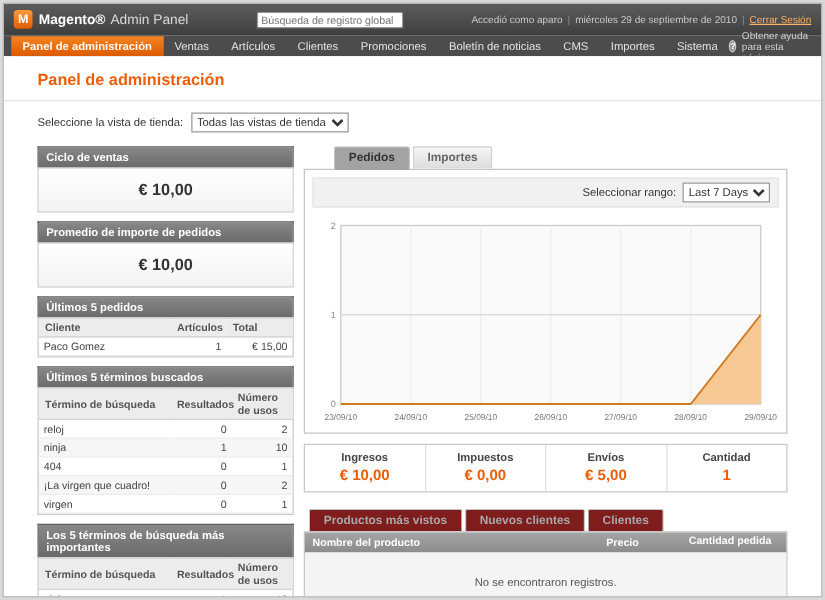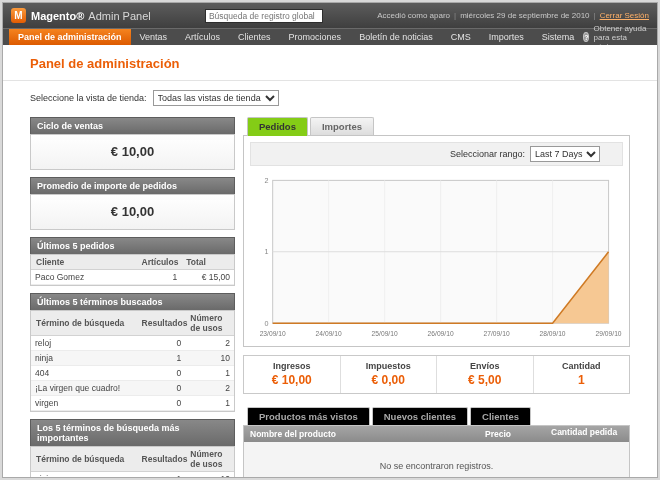--- a/index.html
+++ b/index.html
@@ -42,24 +42,24 @@
   .metric-value { text-align:center; font-size:13px; font-weight:bold; color:#333; padding:9px 0 10px; background:linear-gradient(#ffffff,#f3f3f3); }
   table.data { width:100%; border-collapse:collapse; font-size:8.5px; table-layout:fixed; }
   table.data th { background:#ececec; color:#555; font-weight:bold; text-align:left; padding:2px 5px; border-bottom:1px solid #d2d2d2; }
   table.data td { padding:2px 4px; color:#444; border-bottom:1px solid #ececec; overflow:hidden; white-space:nowrap; text-overflow:ellipsis; }
   table.data tr:nth-child(even) td { background:#f6f6f6; }
   th.num, td.num { text-align:right; }
 
   
   .tabs { display:flex; align-items:flex-end; gap:2px; padding-left:4px; }
   .tab { font-size:9.5px; font-weight:bold; color:#666; padding:3px 11px; border:1px solid #c5c5c5; border-bottom:none; border-radius:2px 2px 0 0; background:linear-gradient(#f4f4f4,#dddddd); cursor:pointer; white-space:nowrap; }
-  .tab.active { background:#84cc16; color:#333; padding-bottom:4px; margin-bottom:-1px; position:relative; z-index:2; }
-  .tab.disabled { color:#a8a8a8; background:#000000; }
+  .tab.active { background:#a3a3a3; color:#333; padding-bottom:4px; margin-bottom:-1px; position:relative; z-index:2;margin-left:20px; }
+  .tab.disabled { color:#a8a8a8; background:#7f1d1d; }
   .tab-panel { border:1px solid #c5c5c5; background:#fff; padding:6px; position:relative; z-index:1; }
-  .range-bar { background:#f1f1f1; border:1px solid #e2e2e2; padding:3px 22px; display:flex; justify-content:flex-end; align-items:center; gap:5px; font-size:9px; color:#333; margin-bottom:6px; }
+  .range-bar { background:#f1f1f1; border:1px solid #e2e2e2; padding:3px 6px; display:flex; justify-content:flex-end; align-items:center; gap:5px; font-size:9px; color:#333; margin-bottom:6px; }
   .chart-svg { width:100%; height:168px; display:block; }
 
   
   .stats { display:flex; border:1px solid #c9c9c9; background:#fff; margin-top:8px; }
   .stat { flex:1; text-align:center; padding:5px 0 6px; border-left:1px solid #dedede; }
   .stat:first-child { border-left:none; }
   .stat-label { font-size:9px; font-weight:bold; color:#444; }
   .stat-value { font-size:12px; font-weight:bold; color:#eb5e07; margin-top:2px; }
 
   

